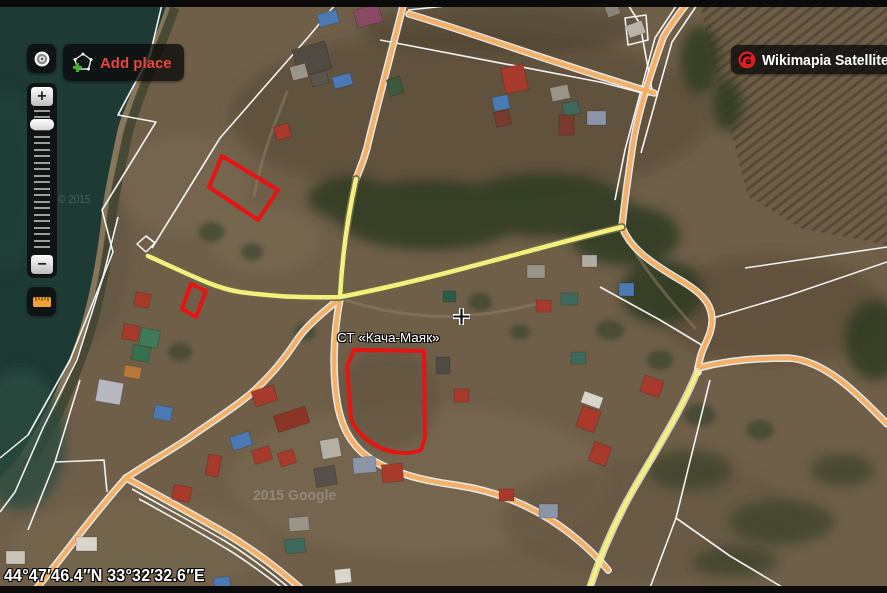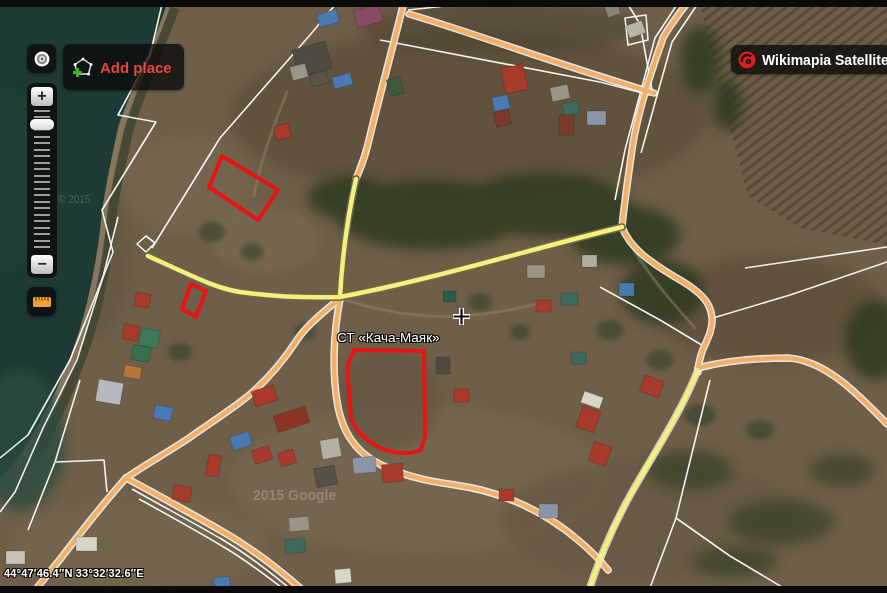--- a/index.html
+++ b/index.html
@@ -7,41 +7,41 @@
          background:#6f5f49;font-family:"Liberation Sans",sans-serif;
          -webkit-font-smoothing:antialiased;}
   .stage svg.map{position:absolute;left:0;top:0;z-index:1;}
   .blackbar{position:absolute;left:0;width:887px;height:7px;background:#0a0a0a;z-index:4;}
   .blackbar.top{top:0;} .blackbar.bottom{top:586px;}
 
   
   .btn{position:absolute;z-index:10;background:rgba(10,10,10,.78);border-radius:7px;
        display:flex;align-items:center;box-shadow:0 1px 3px rgba(0,0,0,.5);cursor:pointer;}
   .btn-locate{left:27px;top:44px;width:29px;height:29px;justify-content:center;}
-  .btn-addplace{left:63px;top:44px;height:46px;padding:0 12px 0 8px;gap:6px;}
+  .btn-addplace{left:63px;top:44px;height:37px;padding:0 12px 0 8px;gap:6px;}
   .btn-addplace .lbl{color:#e8453c;font-weight:bold;font-size:15px;}
   .btn-layers{left:731px;top:45px;height:29px;padding:0 8px 0 7px;gap:6px;}
   .btn-layers .lbl{color:#fff;font-weight:bold;font-size:14px;white-space:nowrap;}
 
   .zoombox{position:absolute;left:27px;top:83px;width:30px;height:195px;z-index:10;
            background:rgba(12,12,12,.82);border-radius:7px;}
   .zbtn{position:absolute;left:4px;width:22px;height:19px;border-radius:4px;
         background:linear-gradient(#fefefe,#bdbdbd);color:#222;font-weight:bold;
         font-size:16px;line-height:18px;text-align:center;cursor:pointer;
         box-shadow:0 1px 1px rgba(0,0,0,.6);}
   .zbtn.plus{top:4px;} .zbtn.minus{top:172px;}
   .zoom-ticks{position:absolute;left:7px;top:27px;width:16px;height:143px;
         background:repeating-linear-gradient(to bottom,#9d9d9d 0 2px,transparent 2px 6.5px);}
   .zhandle{position:absolute;left:3px;top:36px;width:24px;height:11px;border-radius:5px;
         background:linear-gradient(#ffffff,#d8d8d8);box-shadow:0 1px 2px rgba(0,0,0,.7);
         cursor:pointer;}
   .btn-ruler{left:27px;top:287px;width:29px;height:29px;justify-content:center;}
 
   .coords{position:absolute;left:4px;top:567px;z-index:10;color:#fff;font-weight:bold;
-          font-size:11px;letter-spacing:.2px;
+          font-size:16px;letter-spacing:.2px;
           text-shadow:-1px -1px 0 #000,1px -1px 0 #000,-1px 1px 0 #000,1px 1px 0 #000;}
   .place-label{position:absolute;left:337px;top:330px;z-index:9;color:#fff;font-weight:normal;
           font-size:13.5px;cursor:pointer;
           text-shadow:-1px -1px 0 #000,1px -1px 0 #000,-1px 1px 0 #000,1px 1px 0 #000;}
   .cursor{position:absolute;left:452px;top:307px;z-index:11;pointer-events:none;}
 </style>
 </head>
 <body>
 
 <div class="stage">

